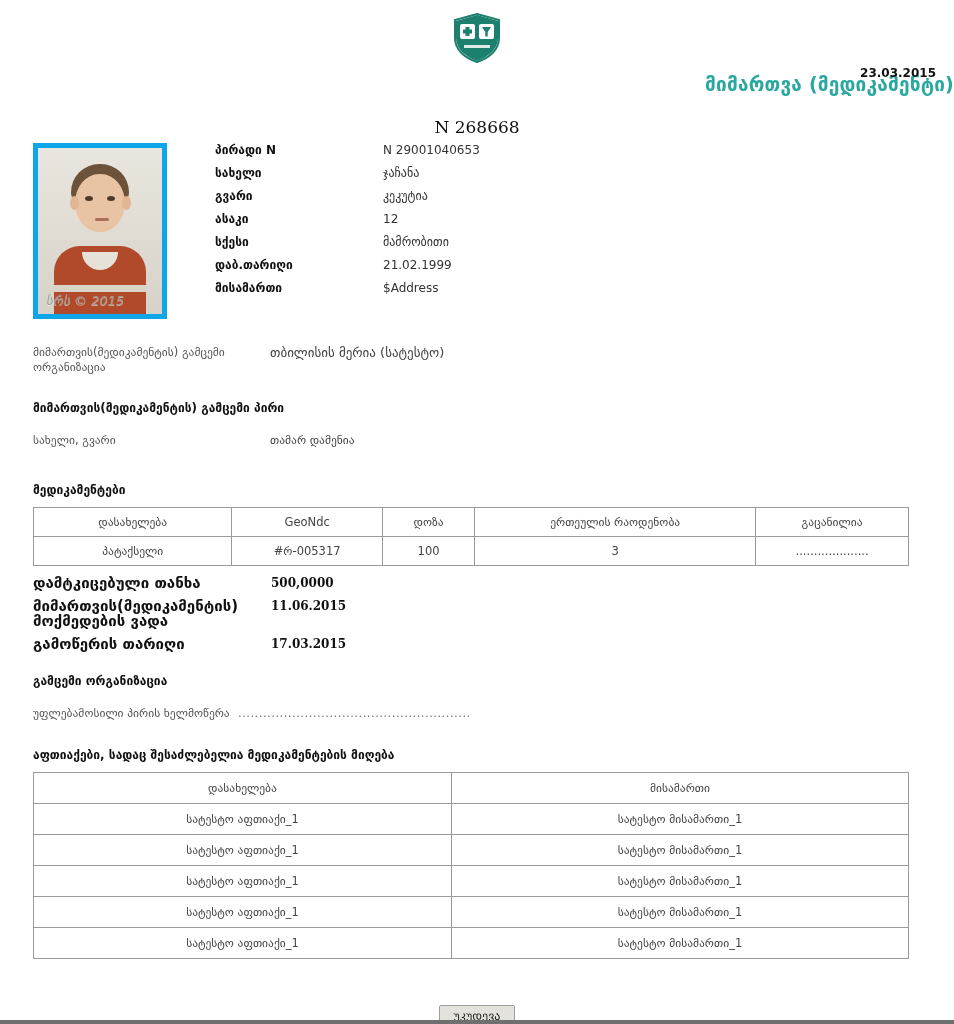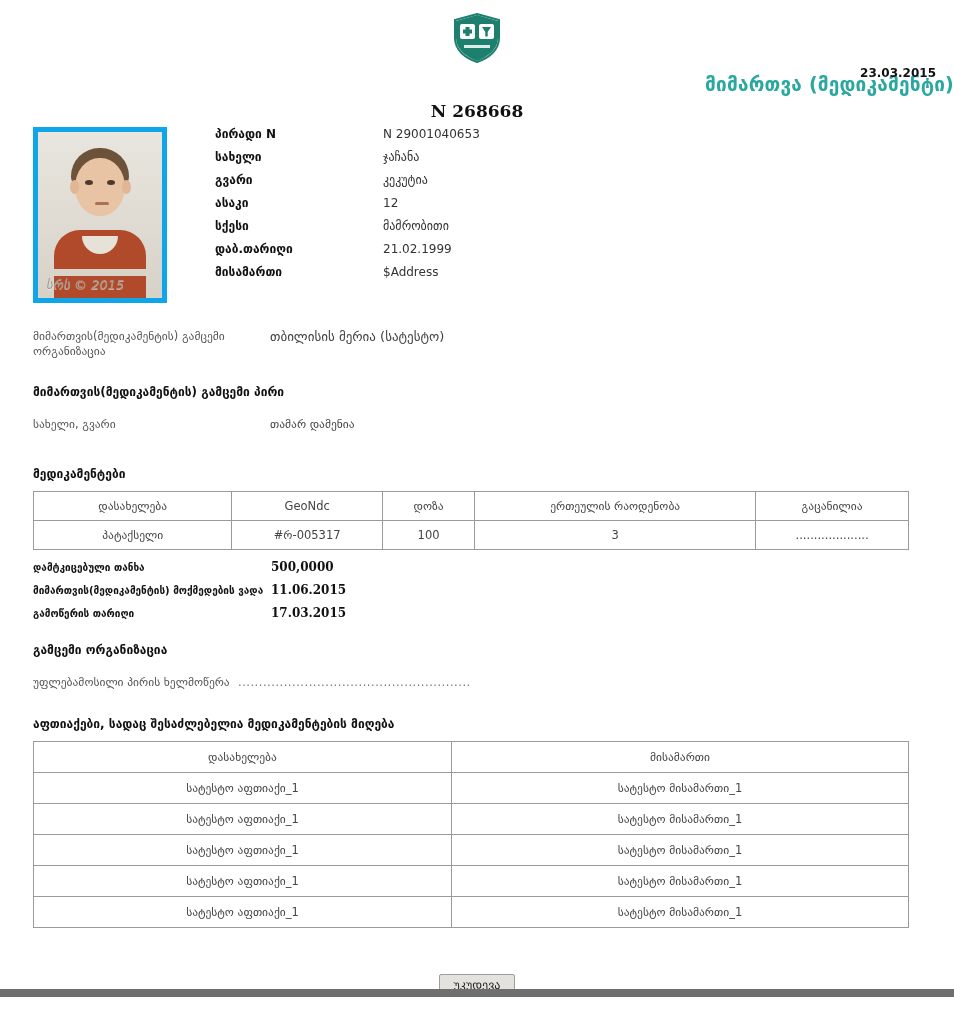--- a/index.html
+++ b/index.html
@@ -42,22 +42,22 @@
     color: #2aa8a0;
     font-size: 19px;
     font-weight: bold;
     margin-top: 6px;
     letter-spacing: 0.2px;
   }
   .doc-number {
     text-align: center;
     color: #111;
     font-size: 17px;
-    font-weight: bold;
-    margin-top: 6px;
+    font-weight: normal;
+    margin-top: 22px;
     font-family: "DejaVu Serif", "Liberation Serif", serif;
   }
   
   .section-title {
     font-weight: bold;
     font-size: 12px;
     color: #111;
     margin: 14px 0 6px 33px;
   }
   .patient-block {
@@ -212,21 +212,21 @@
     margin: 10px 0 0 33px;
   }
   .summary .srow {
     display: flex;
     margin-bottom: 8px;
     align-items: flex-start;
   }
   .summary .slabel {
     width: 238px;
     font-weight: bold;
-    font-size: 10px;
+    font-size: 15px;
     color: #111;
     flex: 0 0 auto;
     line-height: 15px;
   }
   .summary .svalue {
     font-weight: bold;
     font-size: 12px;
     color: #111;
     font-family: "DejaVu Serif", "Liberation Serif", serif;
   }

